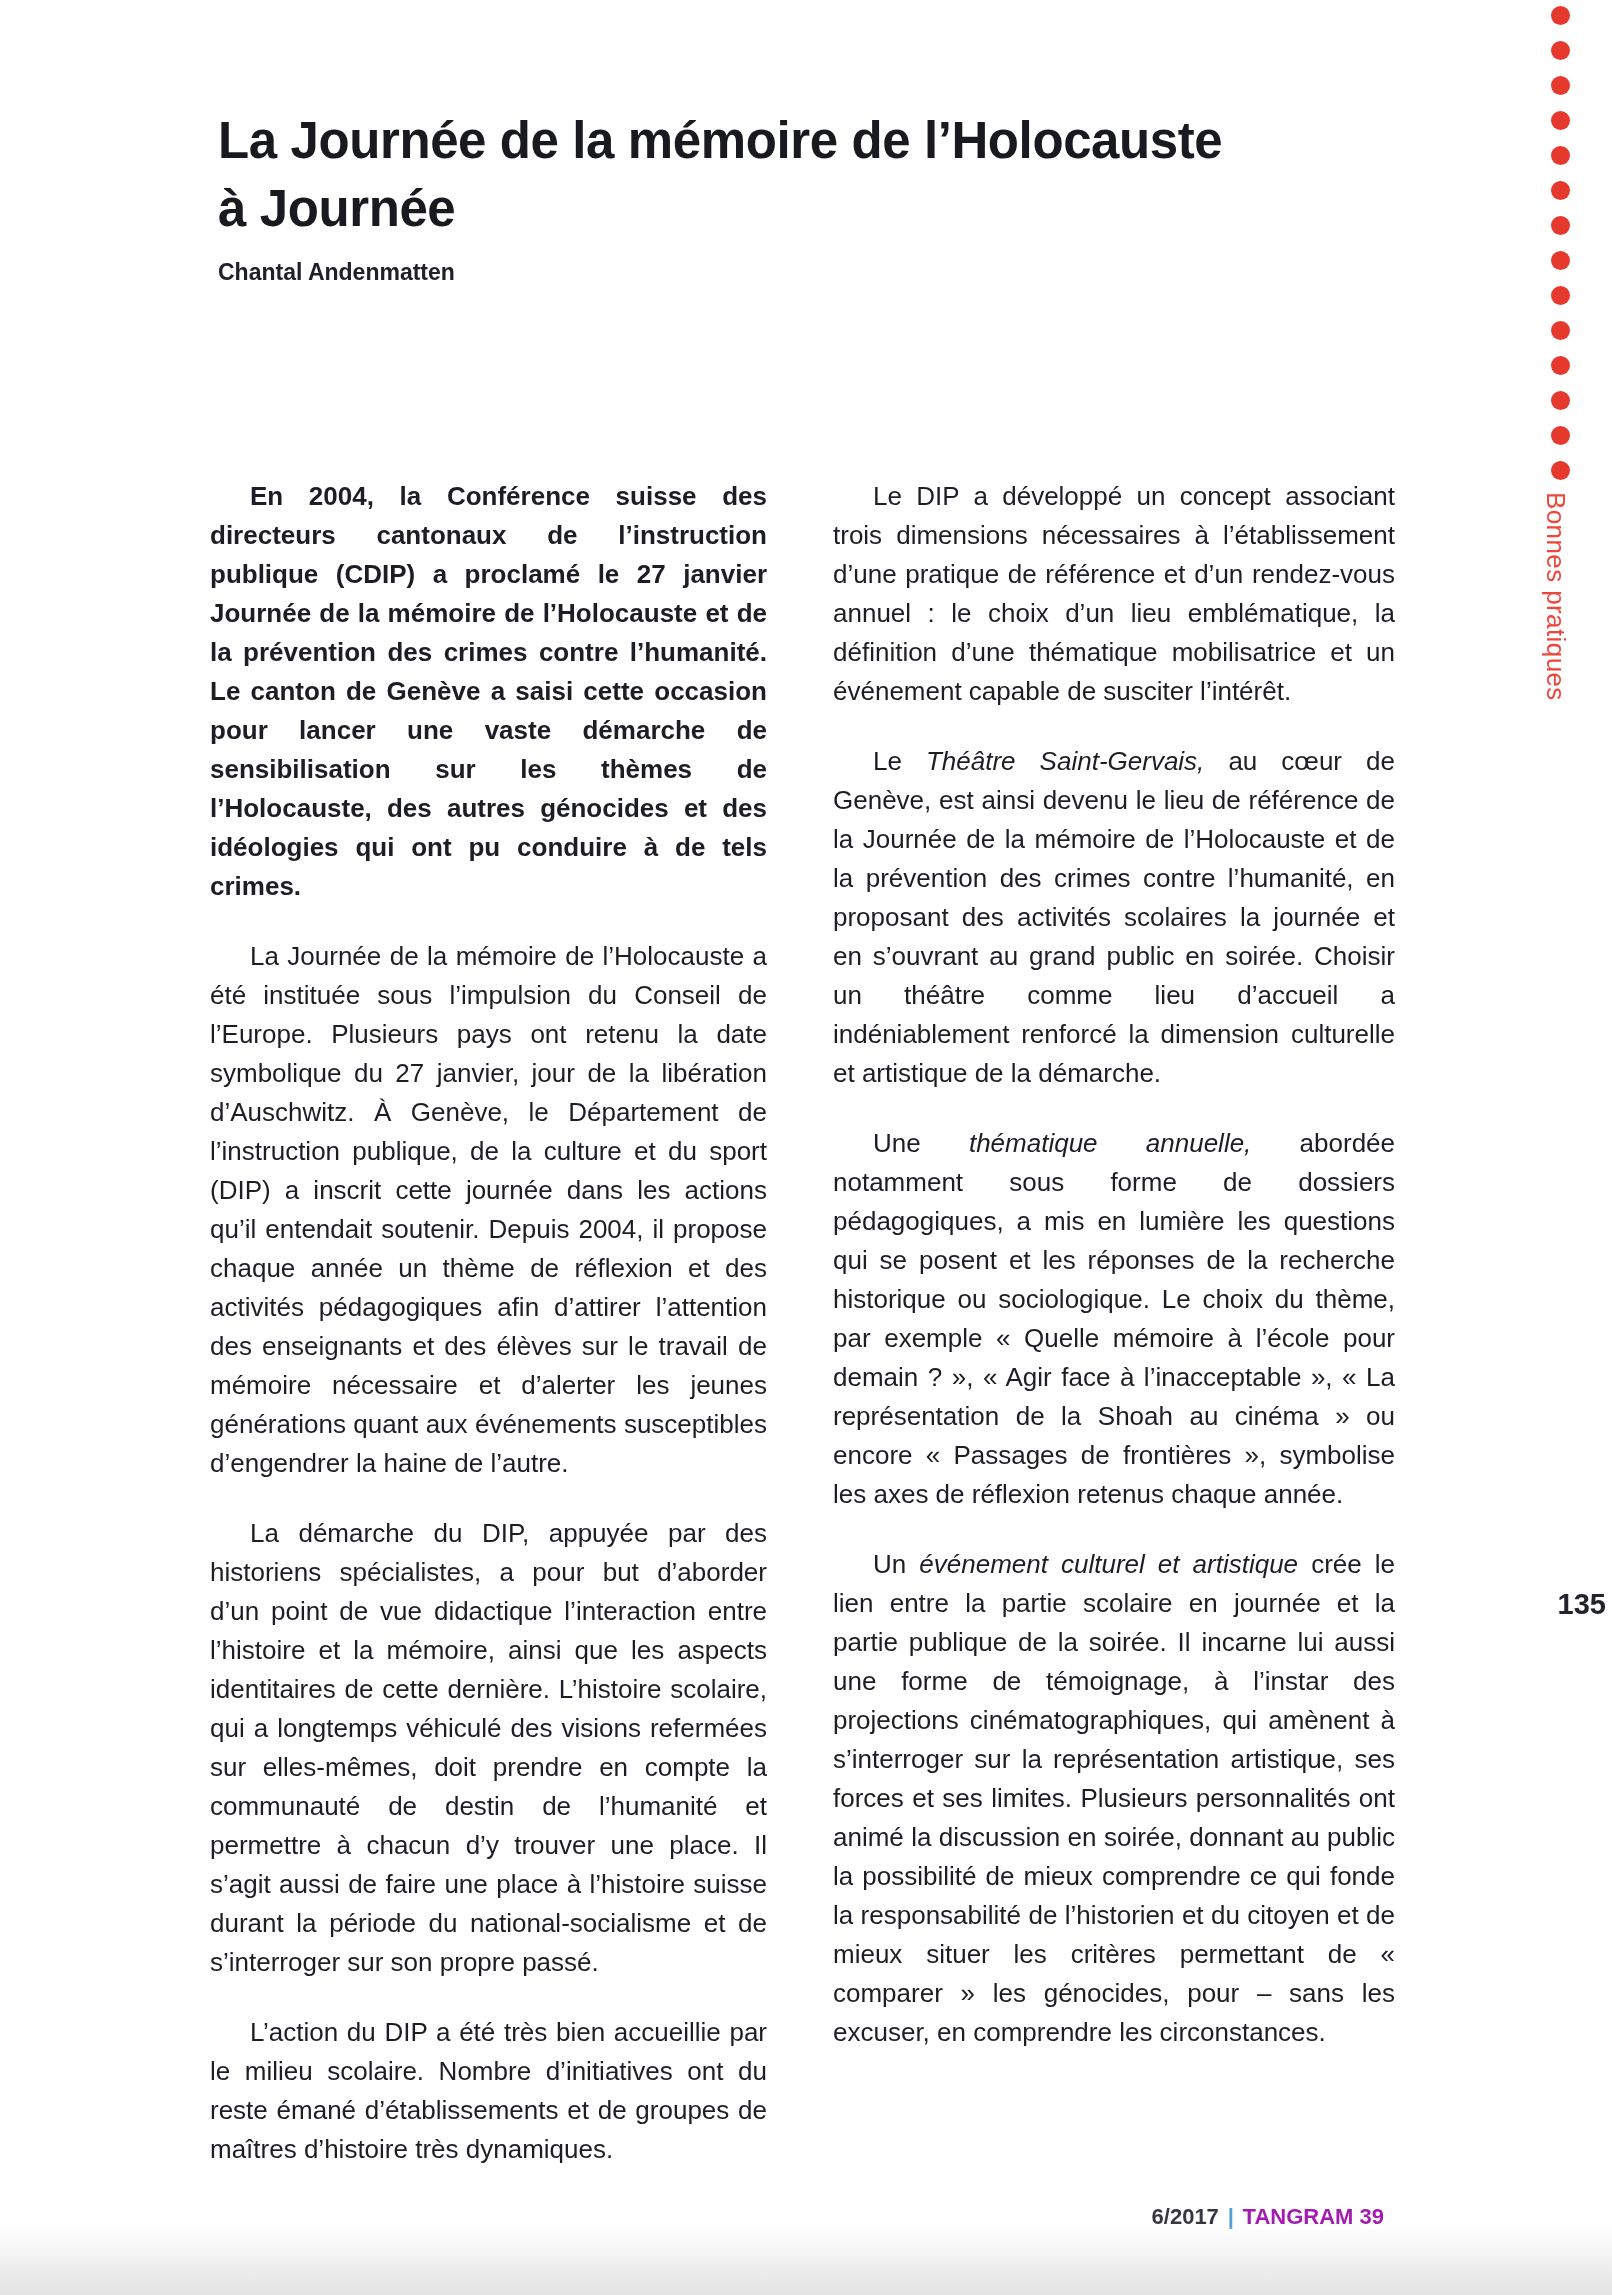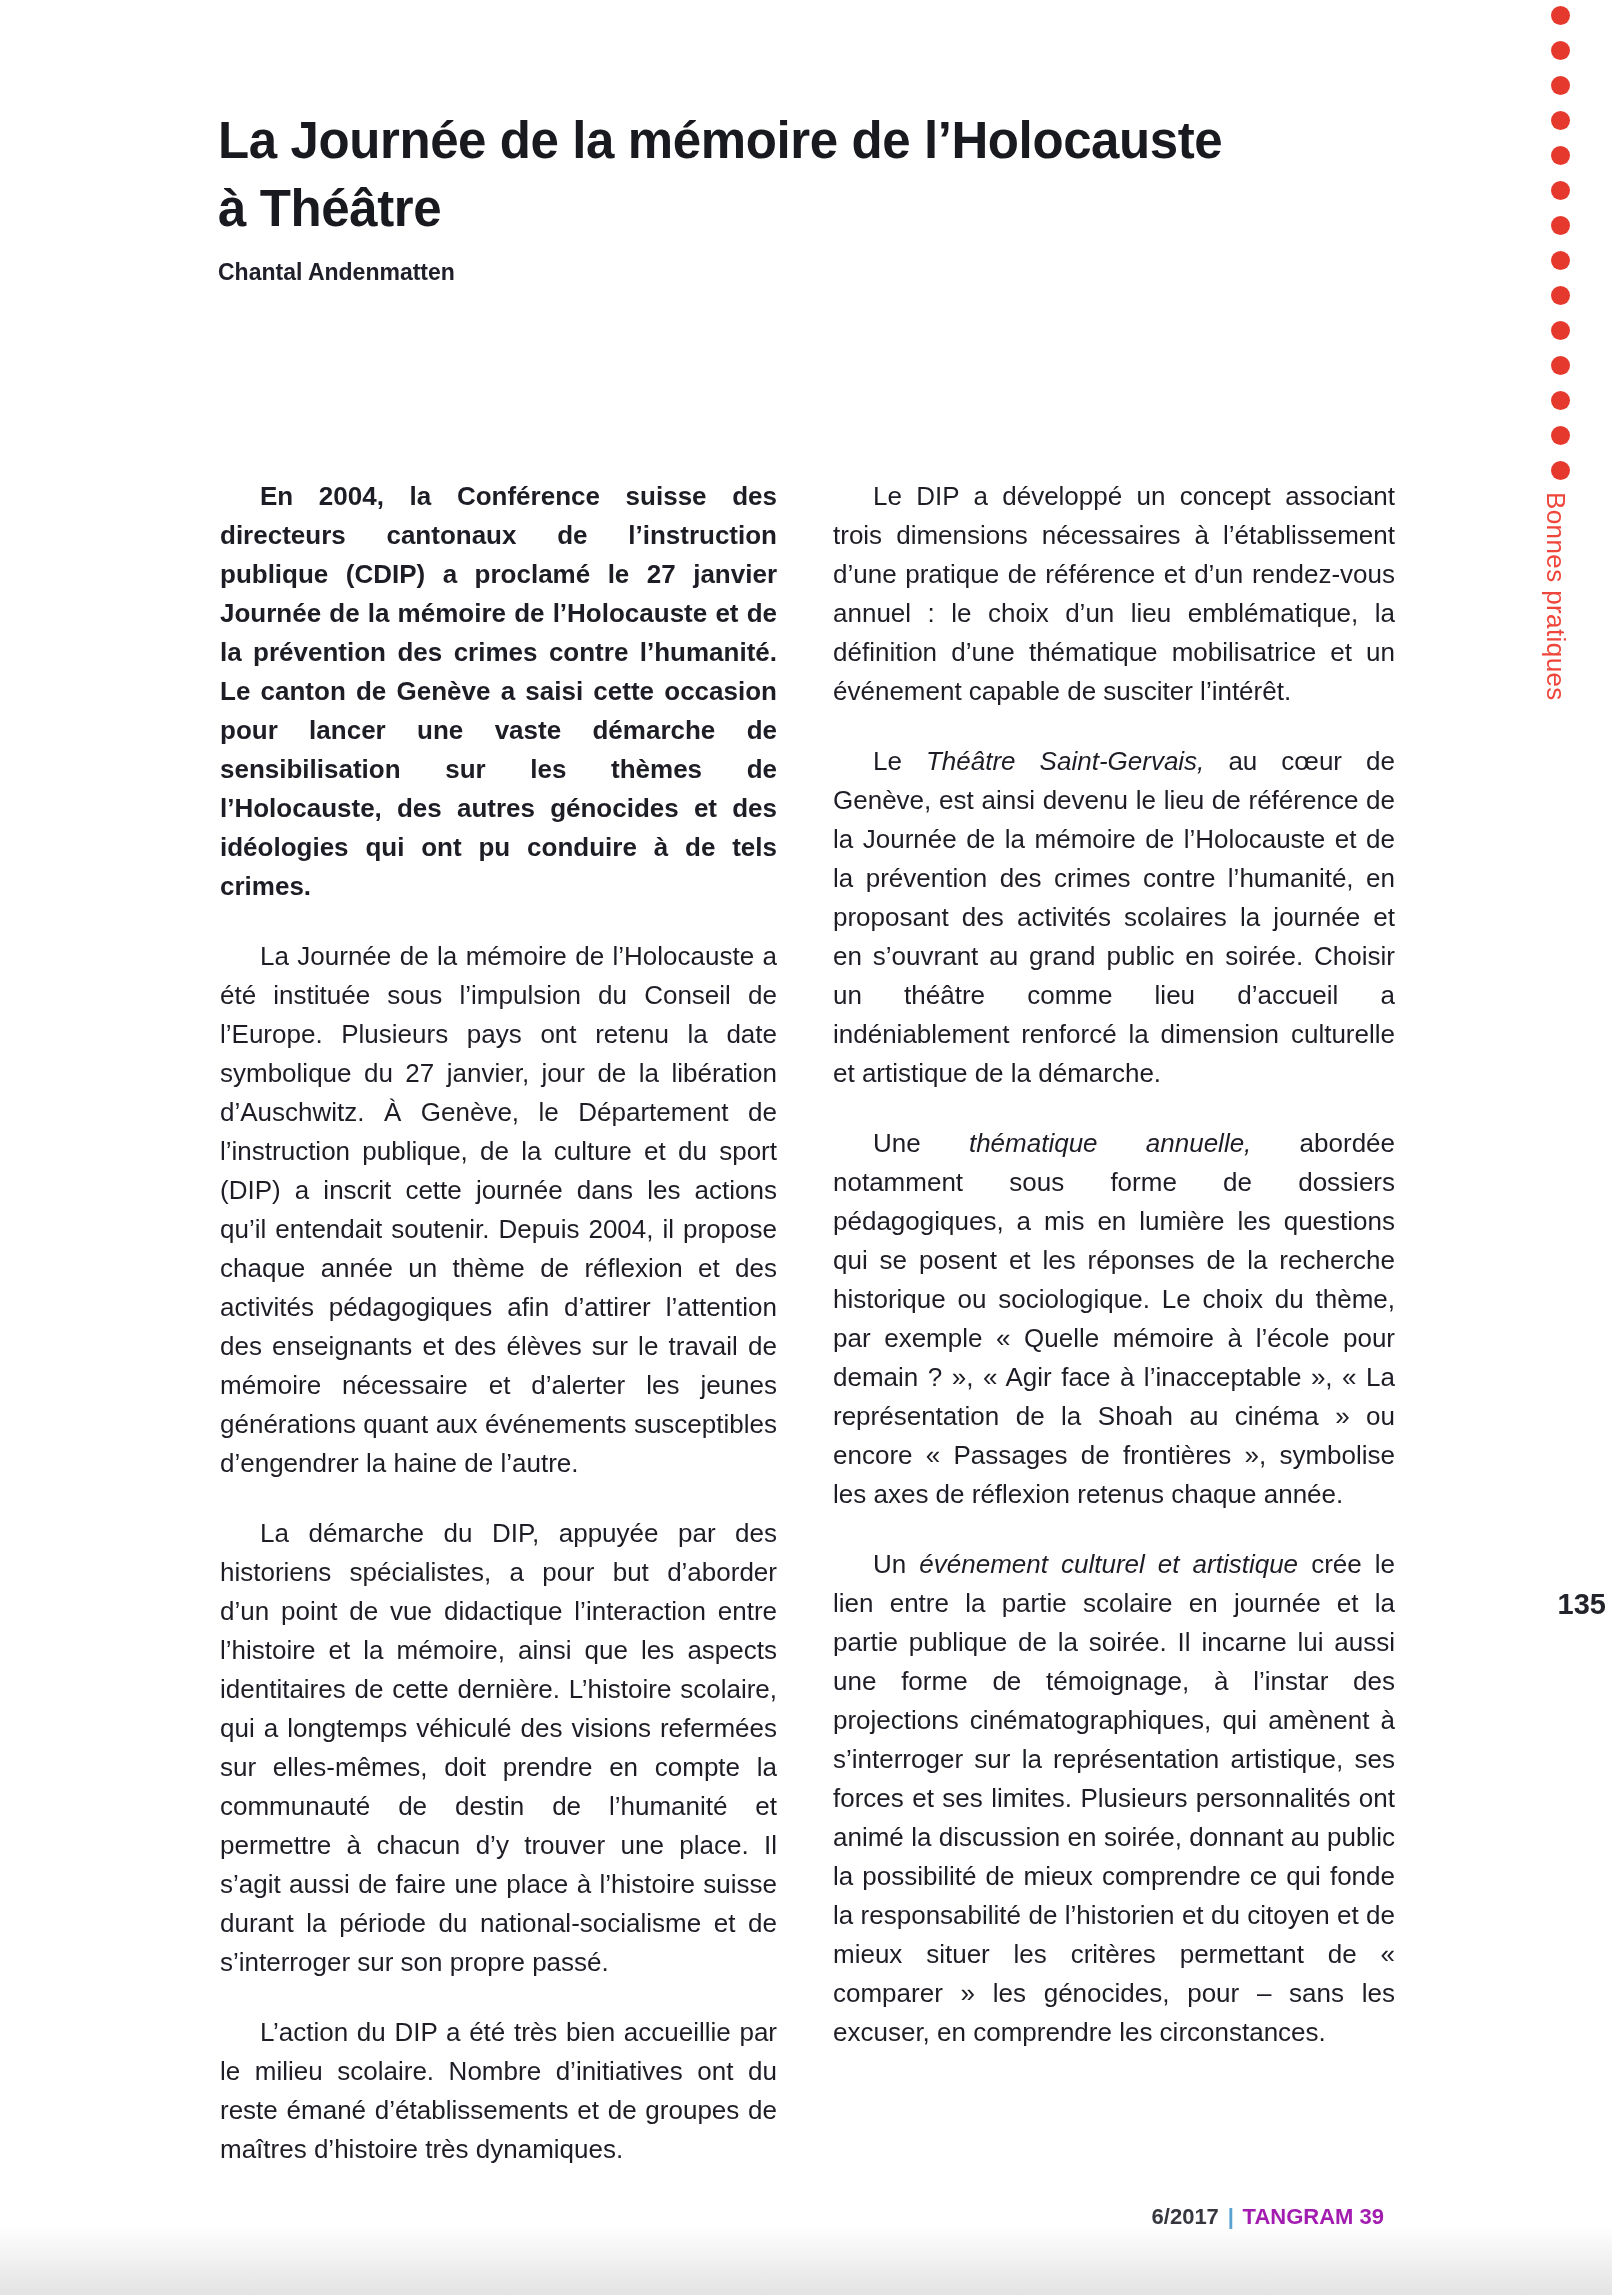--- a/index.html
+++ b/index.html
@@ -38,21 +38,21 @@
     color: #20202a;
   }
   .col {
     position: absolute;
     top: 477px;
     font-size: 26px;
     line-height: 39px;
     color: #1d1d26;
     text-align: justify;
   }
-  .col-1 { left: 220px; width: 557px; }
+  .col-1 { left: 210px; width: 557px; }
   .col-2 { left: 833px; width: 562px; }
   .col p {
     margin: 0 0 31px 0;
     text-indent: 40px;
   }
   .col p.lede { font-weight: 700; }
   .col h2 {
     margin: 0;
     font-size: 26px;
     line-height: 39px;
@@ -110,21 +110,21 @@
   .footer .sep { color: #58a2d2; font-weight: 700; }
   .footer .magazine { color: #dd352b; }
 </style>
 </head>
 <body>
 
 <div class="page">
 
   <div class="article-title">
     <div>La Journée de la mémoire de l’Holocauste</div>
-    <div>à Théâtre</div>
+    <div>à Journée</div>
   </div>
 
   <div class="article-author">Chantal Andenmatten</div>
 
   <div class="col col-1">
     <p class="lede">En 2004, la Conférence suisse des directeurs cantonaux de l’instruction publique (CDIP) a proclamé le 27 janvier Journée de la mémoire de l’Holocauste et de la prévention des crimes contre l’humanité. Le canton de Genève a saisi cette occasion pour lancer une vaste démarche de sensibilisation sur les thèmes de l’Holocauste, des autres génocides et des idéologies qui ont pu conduire à de tels crimes.</p>
     <p>La Journée de la mémoire de l’Holocauste a été instituée sous l’impulsion du Conseil de l’Europe. Plusieurs pays ont retenu la date symbolique du 27 janvier, jour de la libération d’Auschwitz. À Genève, le Département de l’instruction publique, de la culture et du sport (DIP) a inscrit cette journée dans les actions qu’il entendait soutenir. Depuis 2004, il propose chaque année un thème de réflexion et des activités pédagogiques afin d’attirer l’attention des enseignants et des élèves sur le travail de mémoire nécessaire et d’alerter les jeunes générations quant aux événements susceptibles d’engendrer la haine de l’autre.</p>
     <p>La démarche du DIP, appuyée par des historiens spécialistes, a pour but d’aborder d’un point de vue didactique l’interaction entre l’histoire et la mémoire, ainsi que les aspects identitaires de cette dernière. L’histoire scolaire, qui a longtemps véhiculé des visions refermées sur elles-mêmes, doit prendre en compte la communauté de destin de l’humanité et permettre à chacun d’y trouver une place. Il s’agit aussi de faire une place à l’histoire suisse durant la période du national-socialisme et de s’interroger sur son propre passé.</p>
     <p>L’action du DIP a été très bien accueillie par le milieu scolaire. Nombre d’initiatives ont du reste émané d’établissements et de groupes de maîtres d’histoire très dynamiques.</p>
   </div>

